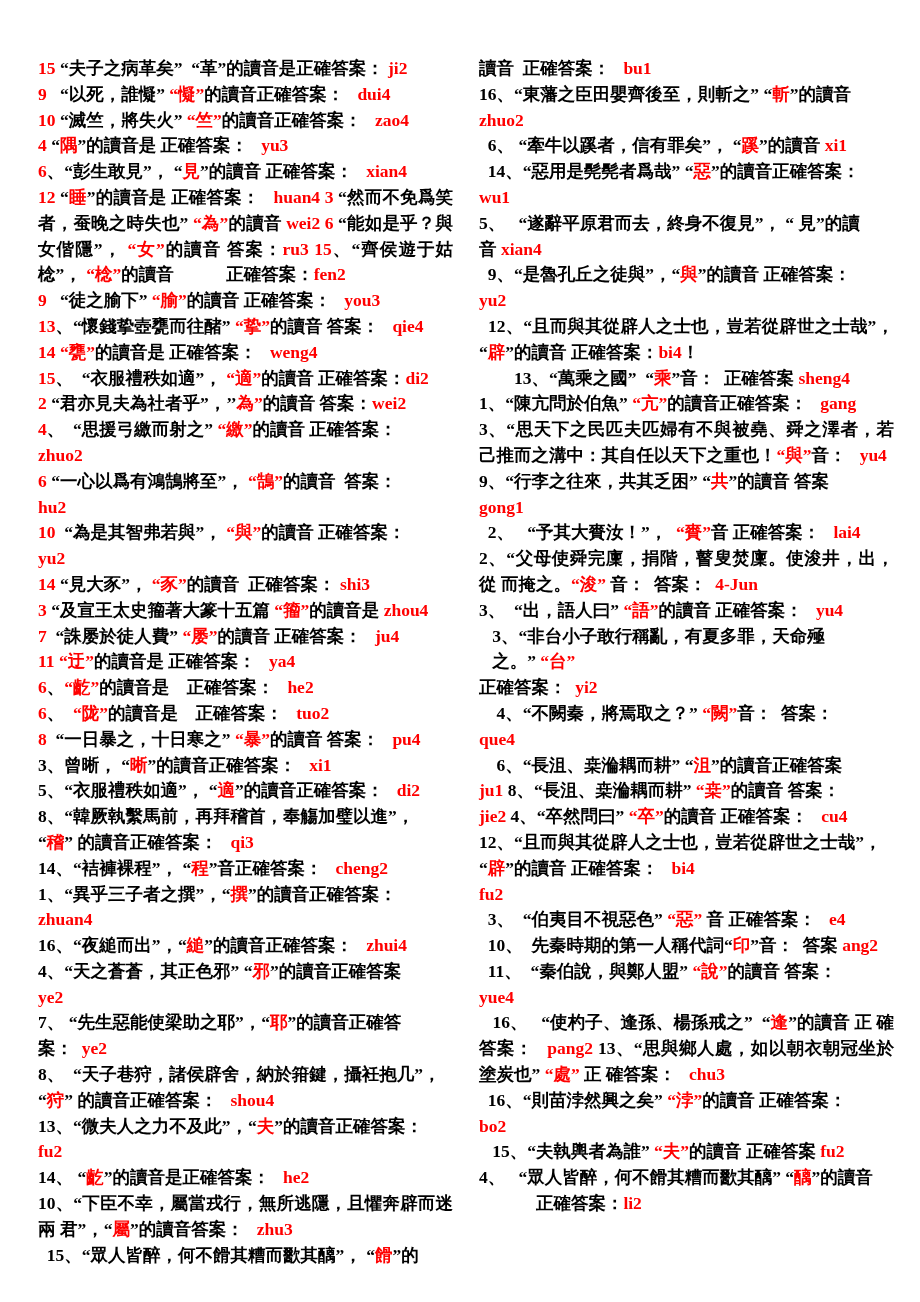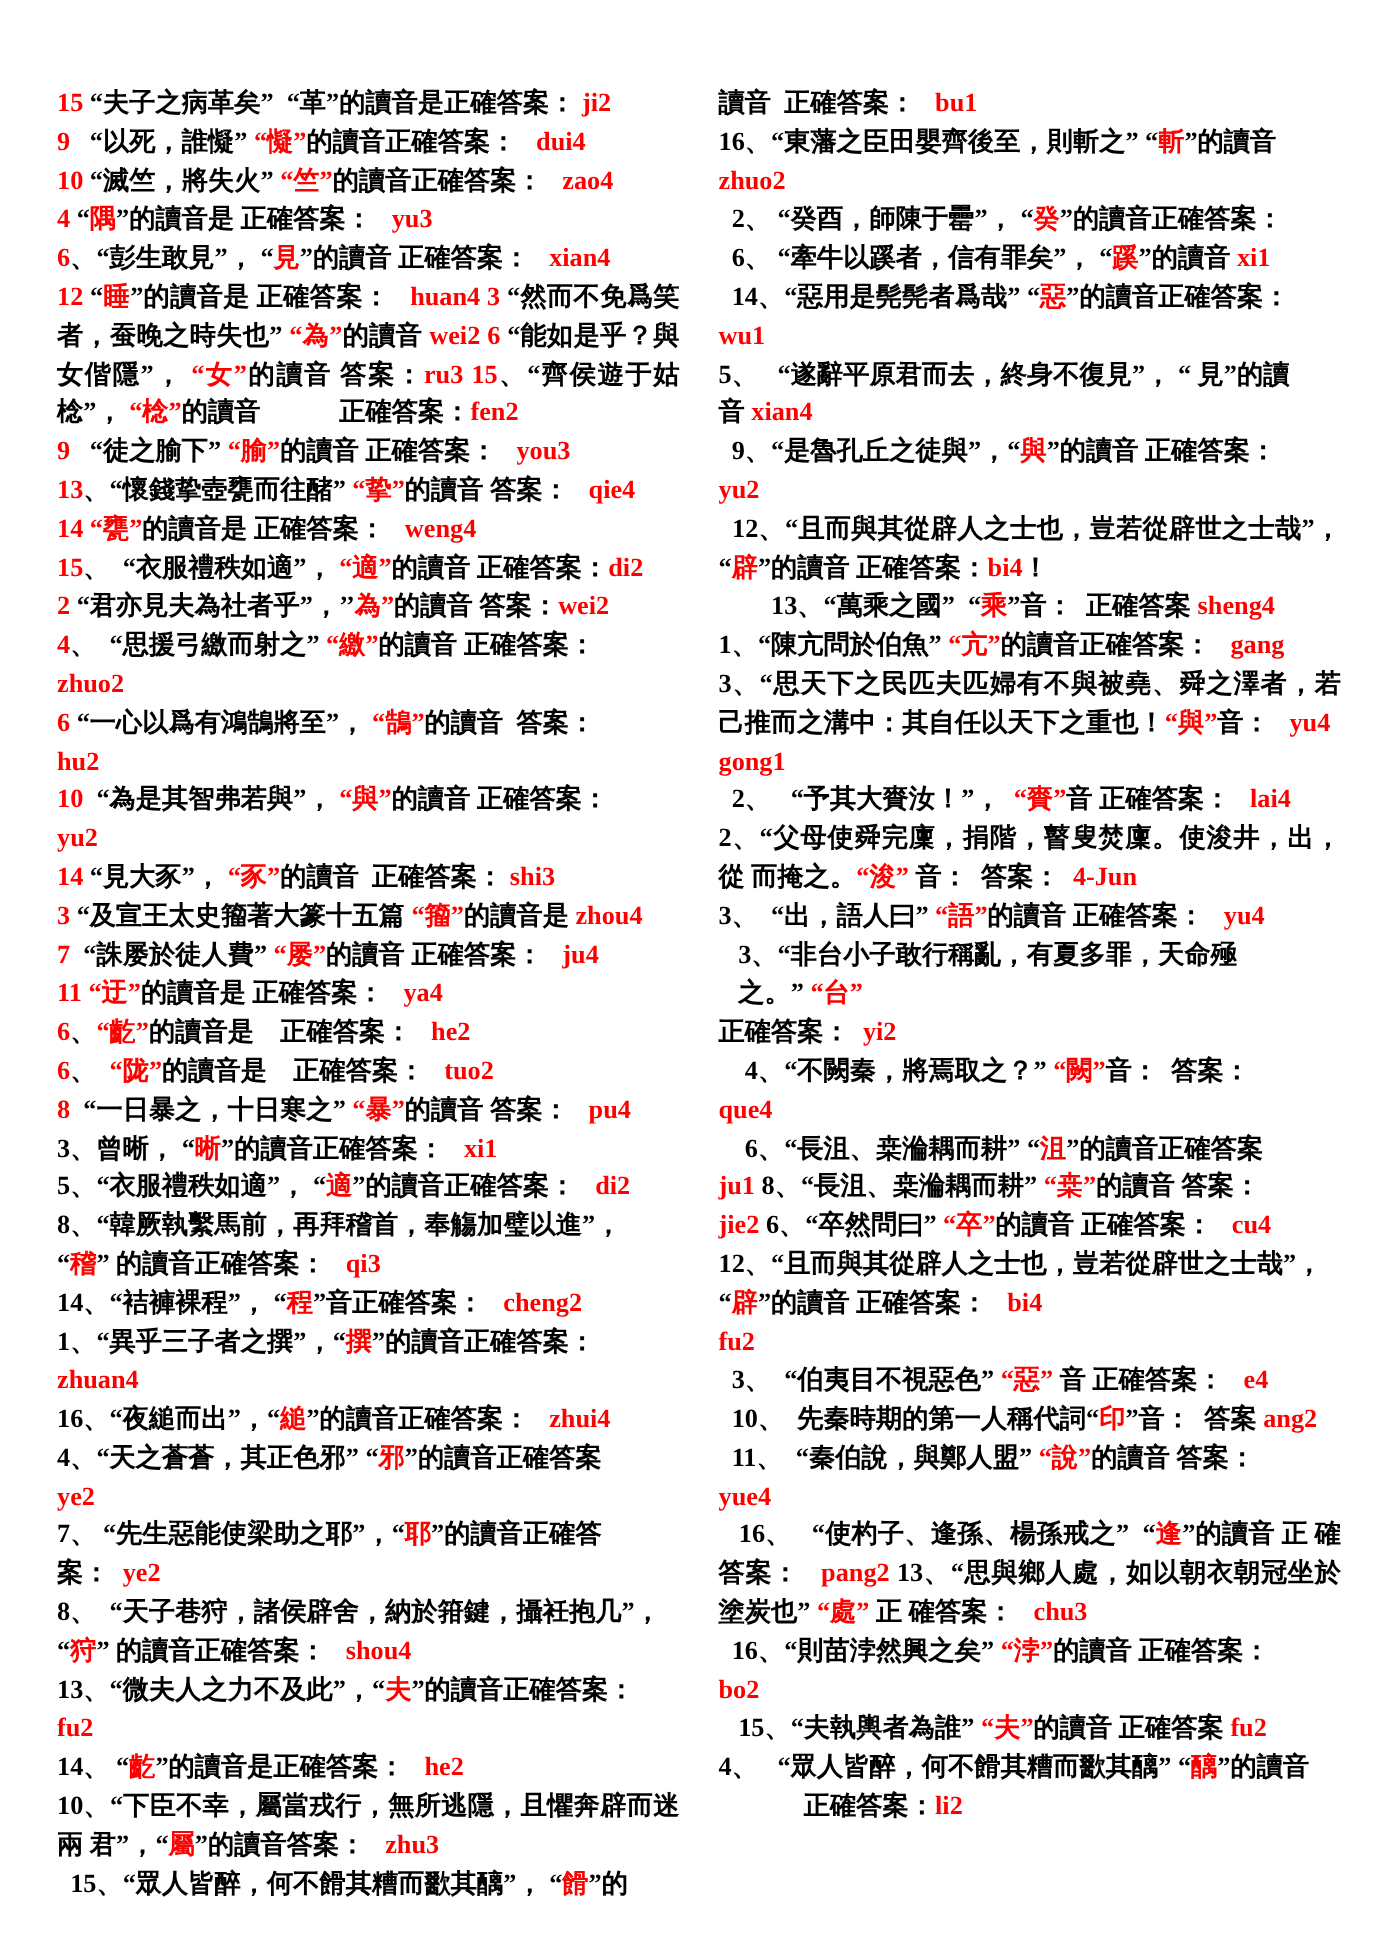--- a/index.html
+++ b/index.html
@@ -96,44 +96,44 @@
         <div class="line w-norm"><span class="seg bk">13、“微夫人之力不及此”，“</span><span class="seg rd">夫</span><span class="seg bk">”的讀音正確答案：</span></div>
         <div class="line w-norm"><span class="seg rd">fu2</span></div>
         <div class="line w-norm"><span class="seg bk">14、 “</span><span class="seg rd">齕</span><span class="seg bk">”的讀音是正確答案：</span><span class="seg rd">   he2</span></div>
         <div class="line w-norm"><span class="seg bk">10、“下臣不幸，屬當戎行，無所逃隱，且懼奔辟而迷兩 君”，“</span><span class="seg rd">屬</span><span class="seg bk">”的讀音答案：</span><span class="seg rd">   zhu3</span></div>
         <div class="line w-norm"><span class="seg bk">  15、“眾人皆醉，何不餶其糟而歠其醨”， “</span><span class="seg rd">餶</span><span class="seg bk">”的</span></div>
       </div>
     <div class="col" id="right-col">
         <div class="line w-norm"><span class="seg bk">讀音  正確答案：</span><span class="seg rd">   bu1</span></div>
         <div class="line w-norm"><span class="seg bk">16、“東藩之臣田嬰齊後至，則斬之” “</span><span class="seg rd">斬</span><span class="seg bk">”的讀音</span></div>
         <div class="line w-norm"><span class="seg rd">zhuo2</span></div>
-        <div class="line w-norm"><span class="seg bk">  2、 “癸酉，師陳于罍”， “</span><span class="seg rd">癸</span><span class="seg bk">”的讀音正確答案：</span></div>
         <div class="line w-norm"><span class="seg bk">  6、 “牽牛以蹊者，信有罪矣”， “</span><span class="seg rd">蹊</span><span class="seg bk">”的讀音 </span><span class="seg rd">xi1</span></div>
         <div class="line w-norm"><span class="seg bk">  14、“惡用是髡髡者爲哉” “</span><span class="seg rd">惡</span><span class="seg bk">”的讀音正確答案：</span></div>
         <div class="line w-norm"><span class="seg rd">wu1</span></div>
         <div class="line w-norm"><span class="seg bk">5、   “遂辭平原君而去，終身不復見”， “ 見”的讀</span></div>
         <div class="line w-norm"><span class="seg bk">音 </span><span class="seg rd">xian4</span></div>
         <div class="line w-bold"><span class="seg bk">  9、“是魯孔丘之徒與”，“</span><span class="seg rd">與</span><span class="seg bk">”的讀音 正確答案：</span></div>
         <div class="line w-bold"><span class="seg rd">yu2</span></div>
         <div class="line w-bold"><span class="seg bk">  12、“且而與其從辟人之士也，豈若從辟世之士哉”，  “</span><span class="seg rd">辟</span><span class="seg bk">”的讀音 正確答案：</span><span class="seg rd">bi4</span><span class="seg bk">！</span></div>
         <div class="line w-bold"><span class="seg bk">        13、“萬乘之國”  “</span><span class="seg rd">乘</span><span class="seg bk">”音：  正確答案 </span><span class="seg rd">sheng4</span></div>
         <div class="line w-bold"><span class="seg bk">1、“陳亢問於伯魚” </span><span class="seg rd">“亢”</span><span class="seg bk">的讀音正確答案：</span><span class="seg rd">   gang</span></div>
         <div class="line w-bold"><span class="seg bk">3、“思天下之民匹夫匹婦有不與被堯、舜之澤者，若己推而之溝中：其自任以天下之重也！</span><span class="seg rd">“與”</span><span class="seg bk">音：</span><span class="seg rd">   yu4</span></div>
+        <div class="line w-bold"><span class="seg bk">9、“行李之往來，共其乏困” “</span><span class="seg rd">共</span><span class="seg bk">”的讀音 答案</span></div>
         <div class="line w-bold"><span class="seg rd">gong1</span></div>
         <div class="line w-bold"><span class="seg bk">  2、   “予其大賚汝！”，  </span><span class="seg rd">“賚”</span><span class="seg bk">音 正確答案：</span><span class="seg rd">   lai4</span></div>
         <div class="line w-bold"><span class="seg bk">2、“父母使舜完廩，捐階，瞽叟焚廩。使浚井，出，從 而掩之。</span><span class="seg rd">“浚”</span><span class="seg bk"> 音：  答案：</span><span class="seg rd">  4-Jun</span></div>
         <div class="line w-bold"><span class="seg bk">3、  “出，語人曰” </span><span class="seg rd">“語”</span><span class="seg bk">的讀音 正確答案：</span><span class="seg rd">   yu4</span></div>
         <div class="line w-bold"><span class="seg bk">   3、“非台小子敢行稱亂，有夏多罪，天命殛</span></div>
         <div class="line w-bold"><span class="seg bk">   之。” </span><span class="seg rd">“台”</span></div>
         <div class="line w-bold"><span class="seg bk">正確答案：</span><span class="seg rd">  yi2</span></div>
         <div class="line w-bold"><span class="seg bk">    4、“不闕秦，將焉取之？” </span><span class="seg rd">“闕”</span><span class="seg bk">音：  答案：</span></div>
         <div class="line w-bold"><span class="seg rd">que4</span></div>
         <div class="line w-bold"><span class="seg bk">    6、“長沮、桒溣耦而耕” “</span><span class="seg rd">沮</span><span class="seg bk">”的讀音正確答案</span></div>
         <div class="line w-bold"><span class="seg rd">ju1</span><span class="seg bk"> 8、“長沮、桒溣耦而耕” </span><span class="seg rd">“桒”</span><span class="seg bk">的讀音 答案：</span></div>
-        <div class="line w-bold"><span class="seg rd">jie2</span><span class="seg bk"> 6、“卒然問曰” </span><span class="seg rd">“卒”</span><span class="seg bk">的讀音 正確答案：</span><span class="seg rd">   cu4</span></div>
+        <div class="line w-bold"><span class="seg rd">jie2</span><span class="seg bk"> 4、“卒然問曰” </span><span class="seg rd">“卒”</span><span class="seg bk">的讀音 正確答案：</span><span class="seg rd">   cu4</span></div>
         <div class="line w-bold"><span class="seg bk">12、“且而與其從辟人之士也，豈若從辟世之士哉”，</span></div>
         <div class="line w-bold"><span class="seg bk">“</span><span class="seg rd">辟</span><span class="seg bk">”的讀音 正確答案：</span><span class="seg rd">   bi4</span></div>
         <div class="line w-bold"><span class="seg rd">fu2</span></div>
         <div class="line w-bold"><span class="seg bk">  3、  “伯夷目不視惡色” </span><span class="seg rd">“惡”</span><span class="seg bk"> 音 正確答案：</span><span class="seg rd">   e4</span></div>
         <div class="line w-bold"><span class="seg bk">  10、  先秦時期的第一人稱代詞“</span><span class="seg rd">印</span><span class="seg bk">”音：  答案 </span><span class="seg rd">ang2</span></div>
         <div class="line w-bold"><span class="seg bk">  11、  “秦伯說，與鄭人盟” </span><span class="seg rd">“說”</span><span class="seg bk">的讀音 答案：</span></div>
         <div class="line w-bold"><span class="seg rd">yue4</span></div>
         <div class="line w-bold"><span class="seg bk">   16、   “使杓子、逢孫、楊孫戒之”  “</span><span class="seg rd">逢</span><span class="seg bk">”的讀音 正 確答案：</span><span class="seg rd">   pang2</span><span class="seg bk"> 13、“思與鄉人處，如以朝衣朝冠坐於塗炭也” </span><span class="seg rd">“處”</span><span class="seg bk"> 正 確答案：</span><span class="seg rd">   chu3</span></div>
         <div class="line w-bold"><span class="seg bk">  16、“則苗浡然興之矣” </span><span class="seg rd">“浡”</span><span class="seg bk">的讀音 正確答案：</span></div>
         <div class="line w-bold"><span class="seg rd">bo2</span></div>

